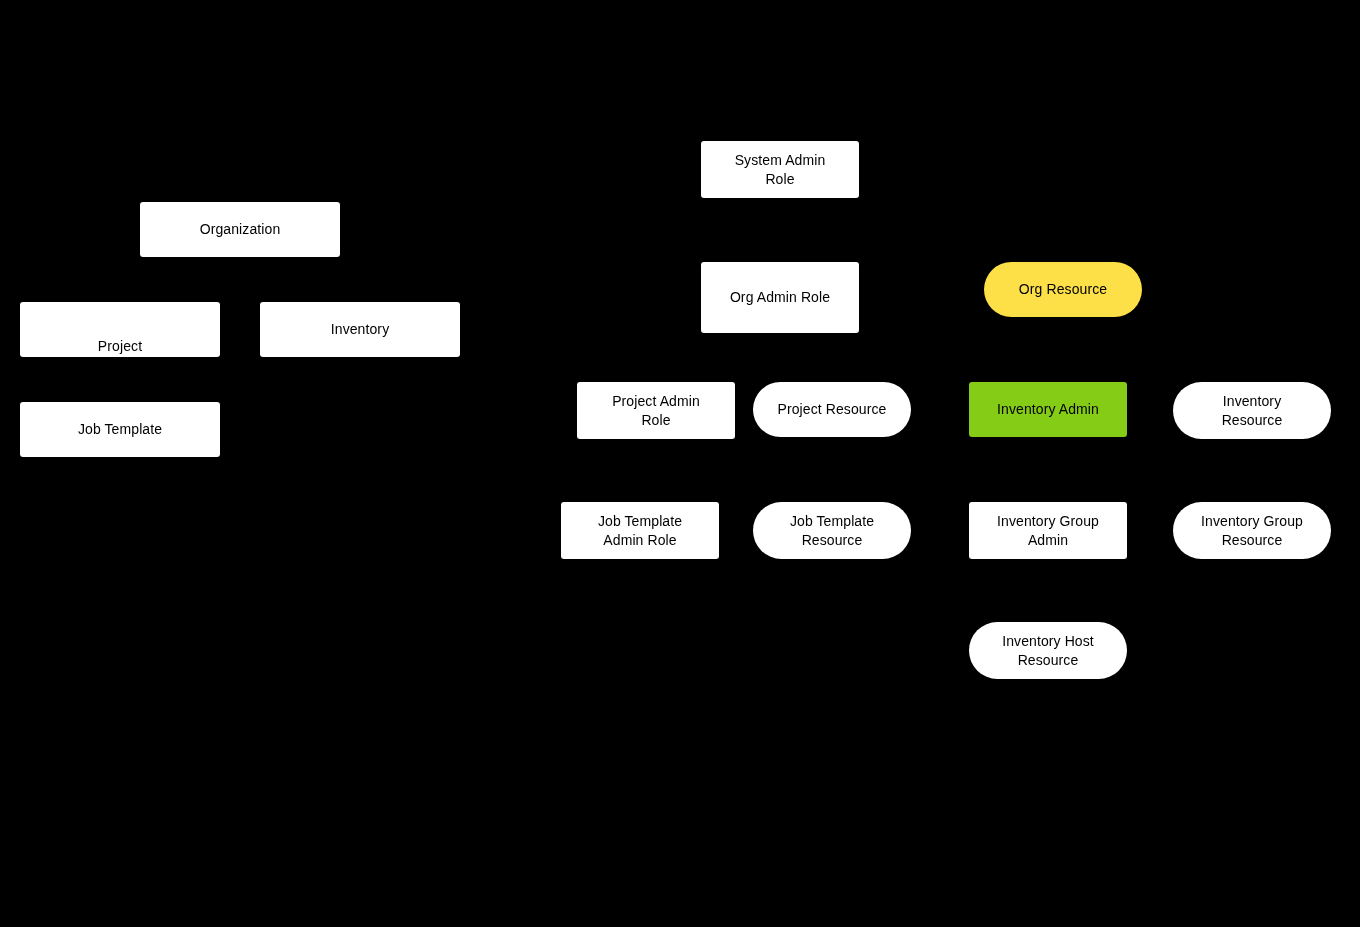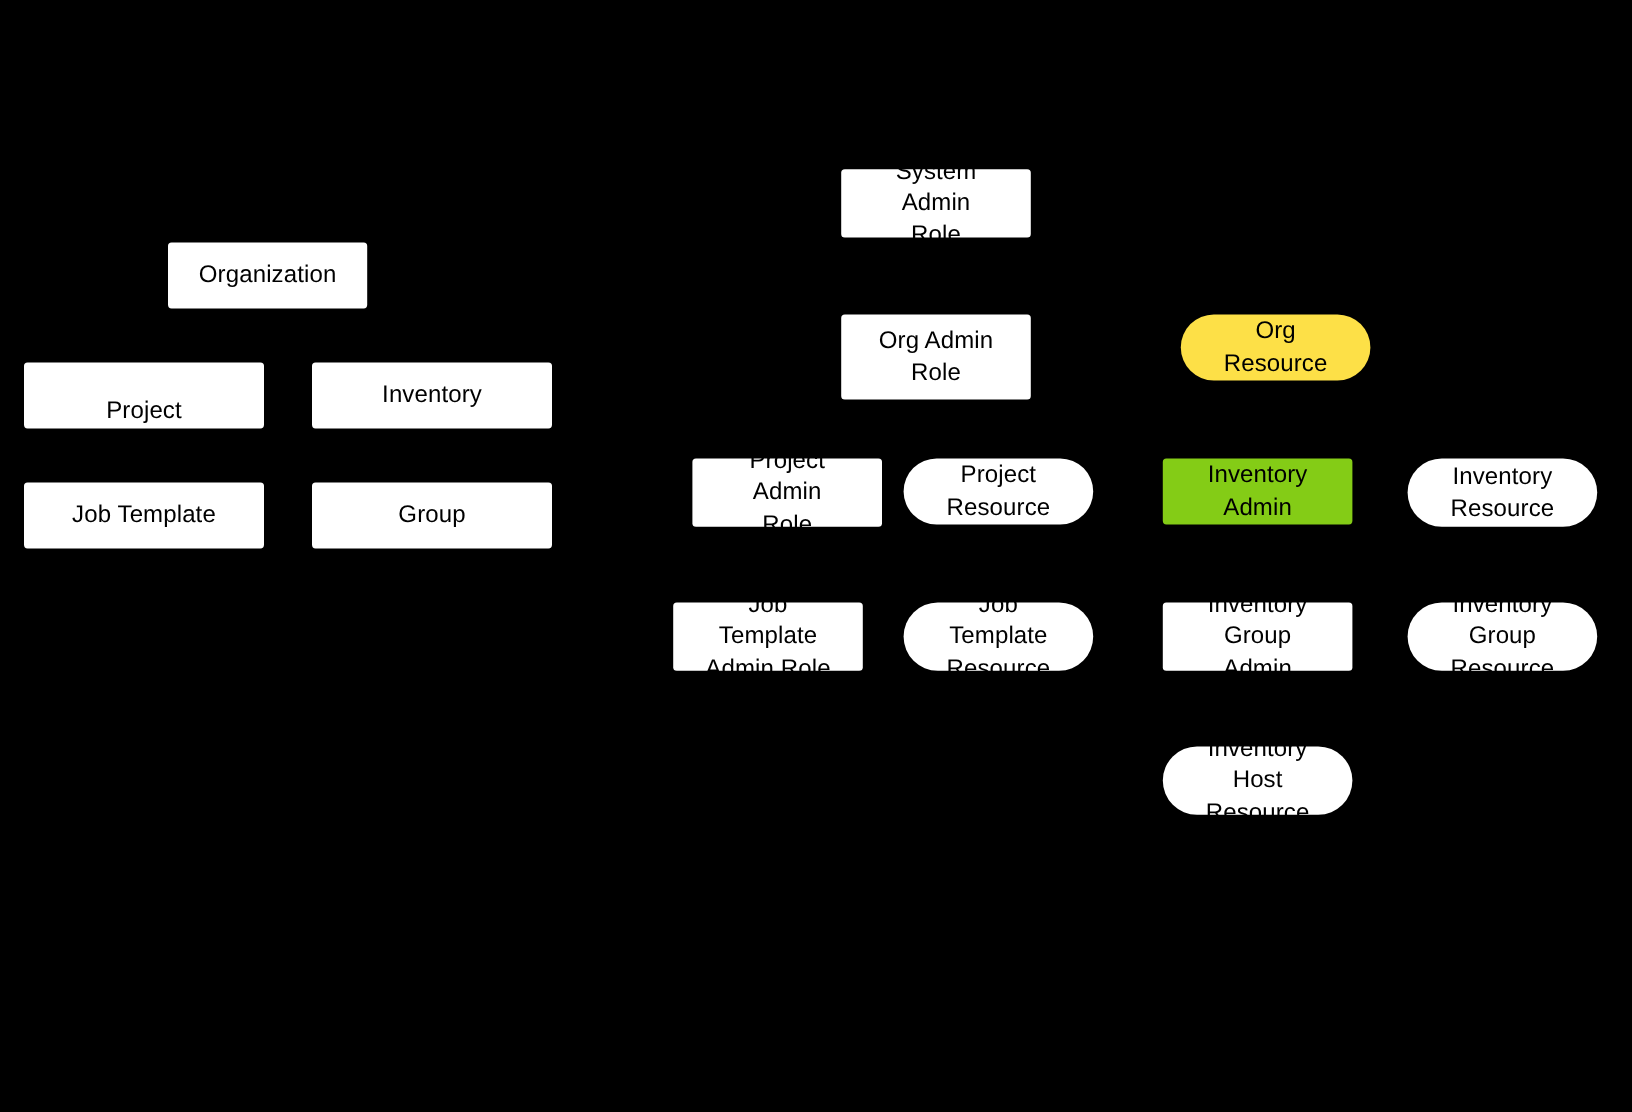--- a/index.html
+++ b/index.html
@@ -22,55 +22,52 @@
     height: 927px;
   }
   .node {
     position: absolute;
     background: #ffffff;
     color: #000000;
     display: flex;
     align-items: center;
     justify-content: center;
     text-align: center;
-    font-size: 20px;
+    font-size: 14px;
     line-height: 1.32;
     box-sizing: border-box;
     padding: 2px 22px;
     letter-spacing: 0.1px;
   }
   .node.rect {
     border-radius: 3px;
   }
   .node.pill {
     border-radius: 999px;
   }
   .node .label {
     display: block;
     white-space: pre-line;
   }
 </style>
 </head>
 <body>
 
 <div id="canvas" style="background: rgb(0, 0, 0);">
-    <div class="node rect" style="left: 140px; top: 202px; width: 166px; height: 55px; background: rgb(255, 255, 255); color: rgb(0, 0, 0);">
+    <div class="node rect" style="left: 140px; top: 202px; width: 200px; height: 55px; background: rgb(255, 255, 255); color: rgb(0, 0, 0);">
       <span class="label">Organization</span>
     </div>
     <div class="node rect" style="left: 20px; top: 302px; width: 200px; height: 55px; background: rgb(255, 255, 255); color: rgb(0, 0, 0); align-items: flex-end;">
       <span class="label">Project</span>
     </div>
     <div class="node rect" style="left: 260px; top: 302px; width: 200px; height: 55px; background: rgb(255, 255, 255); color: rgb(0, 0, 0);">
       <span class="label">Inventory</span>
     </div>
     <div class="node rect" style="left: 20px; top: 402px; width: 200px; height: 55px; background: rgb(255, 255, 255); color: rgb(0, 0, 0);">
       <span class="label">Job Template</span>
-    </div>
-    <div class="node rect" style="left: 260px; top: 402px; width: 200px; height: 55px; background: rgb(255, 255, 255); color: rgb(0, 0, 0);">
-      <span class="label">Group</span>
     </div>
     <div class="node rect" style="left: 701px; top: 141px; width: 158px; height: 57px; background: rgb(255, 255, 255); color: rgb(0, 0, 0);">
       <span class="label">System Admin
 Role</span>
     </div>
     <div class="node rect" style="left: 701px; top: 262px; width: 158px; height: 71px; background: rgb(255, 255, 255); color: rgb(0, 0, 0);">
       <span class="label">Org Admin Role</span>
     </div>
     <div class="node pill" style="left: 984px; top: 262px; width: 158px; height: 55px; background: #fde047; color: rgb(0, 0, 0); align-items: center;">
       <span class="label">Org Resource</span>

